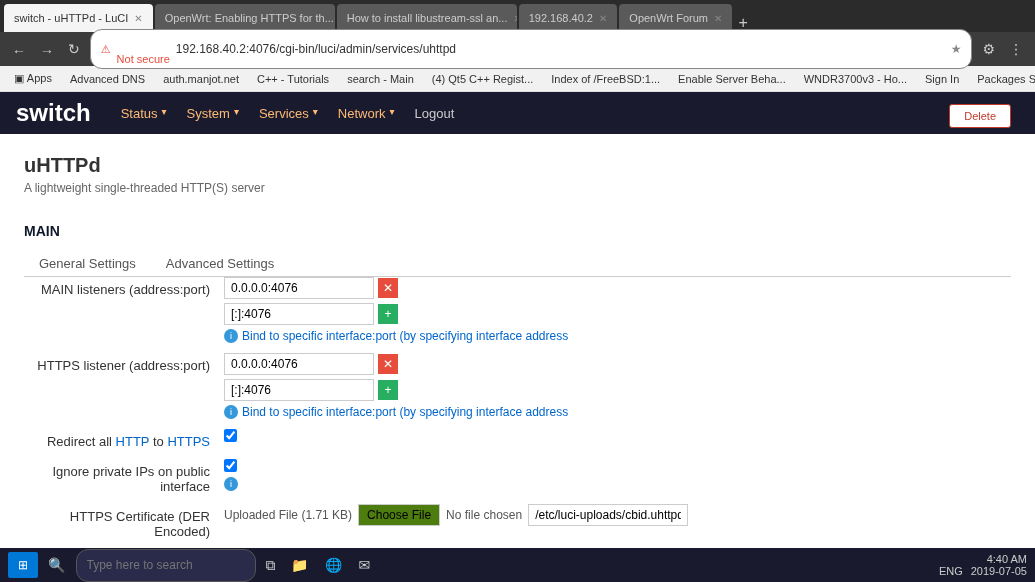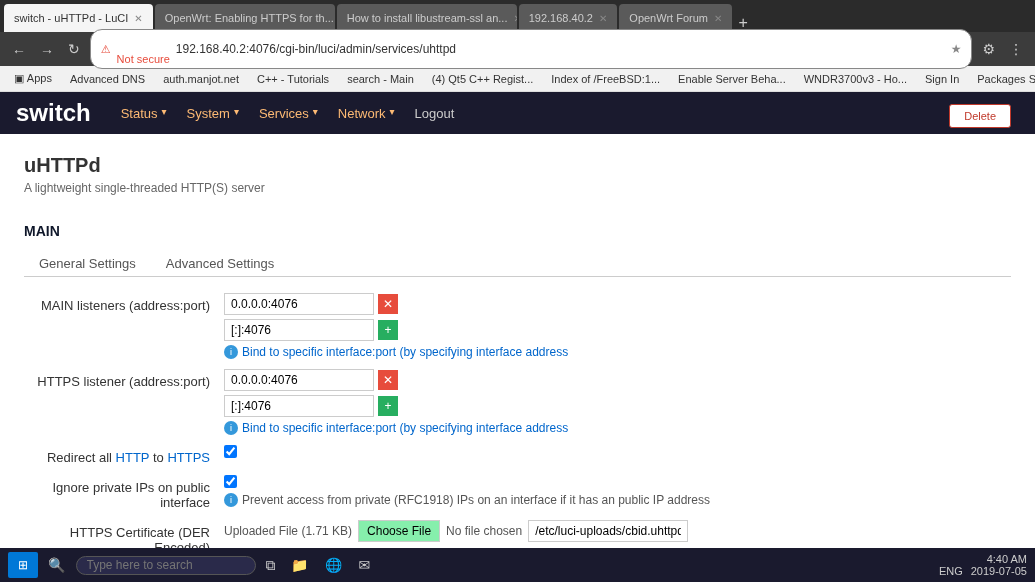--- a/index.html
+++ b/index.html
@@ -23,42 +23,42 @@
     .nav-logout { color: #ccc; font-size: 13px; padding: 4px 10px; cursor: pointer; }
 
     
     .main-content { padding: 20px 24px; background: #fff; min-height: 480px; }
     .page-title { font-size: 20px; font-weight: bold; color: #333; margin-bottom: 4px; }
     .page-subtitle { font-size: 12px; color: #666; margin-bottom: 16px; }
     .delete-btn { background: #fff; border: 1px solid #c0392b; color: #c0392b; padding: 5px 14px; border-radius: 3px; cursor: pointer; font-size: 11px; float: right; margin-top: -50px; }
     .section-title { font-size: 14px; font-weight: bold; color: #0f172a; margin-bottom: 10px; text-transform: uppercase; }
 
     
-    .tabs { display: flex; border-bottom: 1px solid #ccc; margin-bottom: 16px; }
+    .tabs { display: flex; border-bottom: 1px solid #ccc; }
     .tab-item { padding: 6px 14px; font-size: 13px; cursor: pointer; border: 1px solid transparent; border-bottom: none; margin-bottom: -1px; color: #555; }
     .tab-item.active { background: #fff; border-color: #ccc; color: #333; font-weight: bold; }
     .form-row { display: flex; align-items: flex-start; margin-bottom: 10px; }
     .form-label { width: 200px; min-width: 200px; text-align: right; padding-right: 14px; padding-top: 5px; font-size: 13px; color: #333; }
     .form-label a { color: #0066cc; text-decoration: none; }
     .form-control-group { flex: 1; }
     .input-row { display: flex; align-items: center; margin-bottom: 4px; gap: 4px; }
     .text-input { border: 1px solid #ccc; padding: 3px 6px; font-size: 12px; width: 150px; background: #fff; }
     .btn-remove { background: #e74c3c; border: none; color: #fff; width: 20px; height: 20px; cursor: pointer; font-size: 12px; display: flex; align-items: center; justify-content: center; }
     .btn-add { background: #27ae60; border: none; color: #fff; width: 20px; height: 20px; cursor: pointer; font-size: 12px; display: flex; align-items: center; justify-content: center; }
     .info-link { display: flex; align-items: center; gap: 4px; color: #0066cc; font-size: 12px; cursor: pointer; margin-top: 2px; }
     .info-icon { width: 14px; height: 14px; background: #3498db; border-radius: 50%; color: #fff; font-size: 9px; display: inline-flex; align-items: center; justify-content: center; }
     .checkbox-input { margin-right: 4px; }
     .file-upload-row { display: flex; align-items: center; gap: 6px; font-size: 12px; color: #555; }
-    .choose-file-btn { background: #86efac; border: 1px solid #ccc; padding: 3px 8px; font-size: 12px; cursor: pointer; }
+    .choose-file-btn { background: #4d7c0f; border: 1px solid #ccc; padding: 3px 8px; font-size: 12px; cursor: pointer; }
     .file-path-input { border: 1px solid #ccc; padding: 3px 6px; font-size: 12px; width: 160px; background: #fff; }
 
     
     .taskbar { background: #1a1a2e; height: 34px; display: flex; align-items: center; padding: 0 8px; gap: 4px; position: fixed; bottom: 0; width: 100%; }
     .taskbar-start { background: #0078d7; color: #fff; border: none; padding: 3px 10px; font-size: 12px; cursor: pointer; height: 26px; border-radius: 2px; }
-    .taskbar-search { background: #2a2a4a; border: 1px solid #555; color: #888; padding: 3px 10px; font-size: 12px; width: 180px; height: 19px; border-radius: 12px; }
+    .taskbar-search { background: #2a2a4a; border: 1px solid #555; color: #888; padding: 3px 10px; font-size: 12px; width: 180px; height: 33px; border-radius: 12px; }
     .taskbar-icon { color: #ccc; font-size: 14px; padding: 2px 6px; cursor: pointer; }
     .taskbar-spacer { flex: 1; }
     .taskbar-time { color: #ccc; font-size: 11px; text-align: right; }
     .taskbar-sys { display: flex; align-items: flex-end; gap: 8px; }
     .taskbar-lang { color: #ccc; font-size: 11px; }
 
     .section-heading { display: flex; justify-content: space-between; align-items: flex-start; }
   </style>
 </head>
 <body>
@@ -197,21 +197,20 @@
       <input type="checkbox" class="checkbox-input" checked="" style="">
     </div>
   </div>
 
   <div class="form-row">
     <div class="form-label">Ignore private IPs on public interface</div>
     <div class="form-control-group">
       <input type="checkbox" class="checkbox-input" checked="" style="">
       <div class="info-link" style="color:#555; cursor:default;">
         <span class="info-icon">i</span>
-        <span>Prevent access from private (RFC1918) IPs on an interface if it has an public IP address</span>
       </div>
     </div>
   </div>
 
   <div class="form-row">
     <div class="form-label">HTTPS Certificate (DER Encoded)</div>
     <div class="form-control-group">
       <div class="file-upload-row">
         <span>Uploaded File (1.71 KB)</span>
         <button class="choose-file-btn">Choose File</button>

